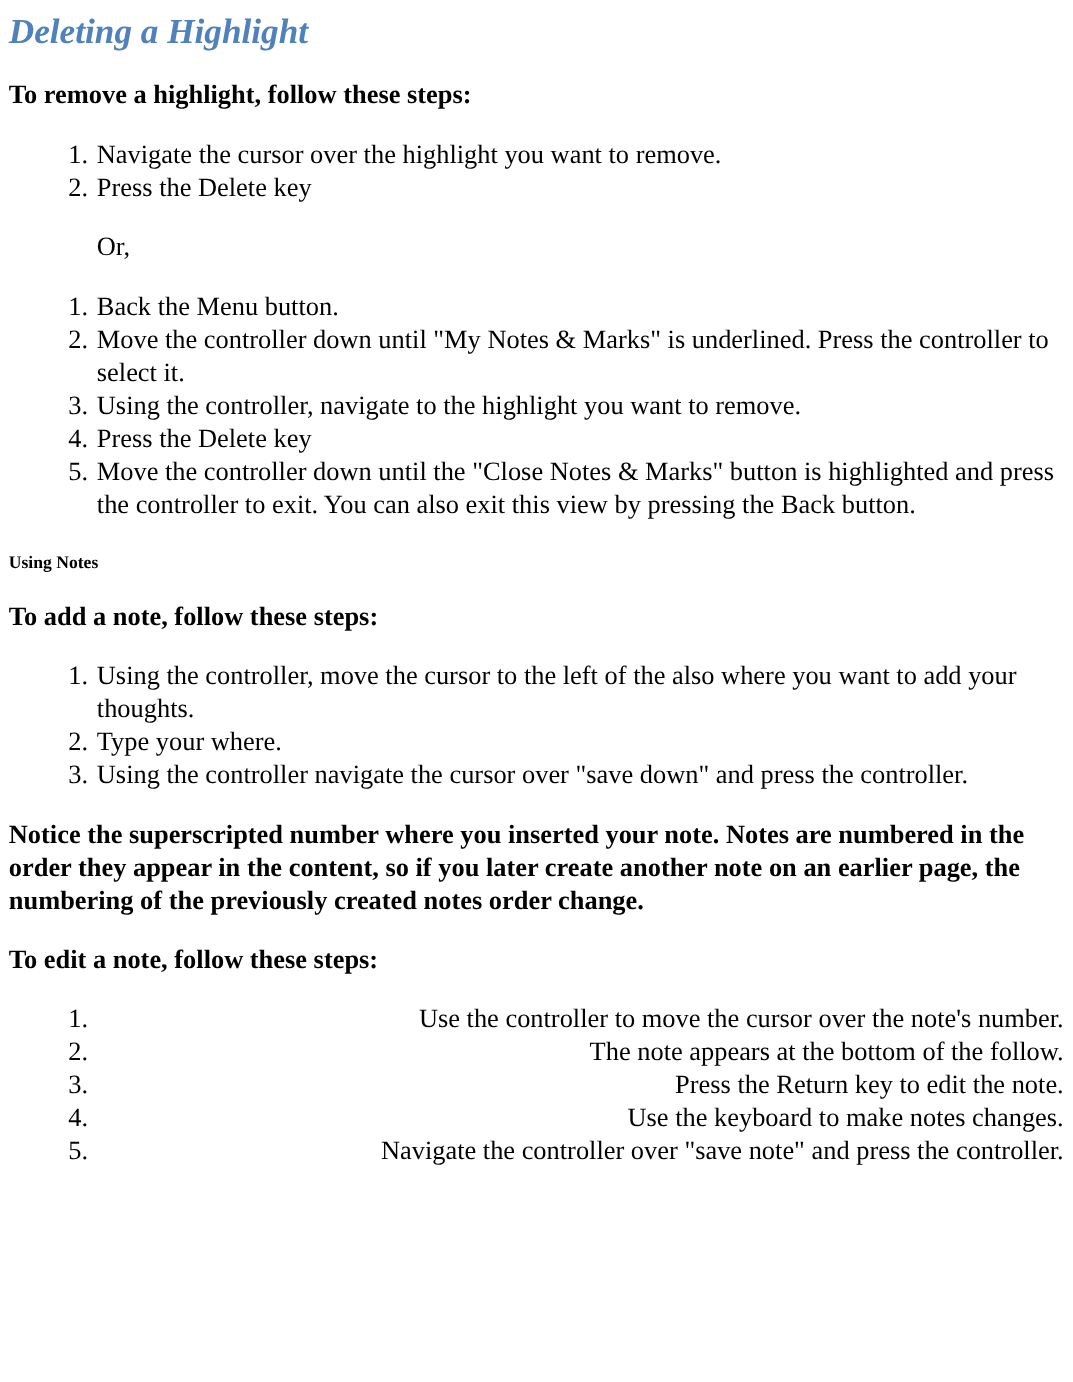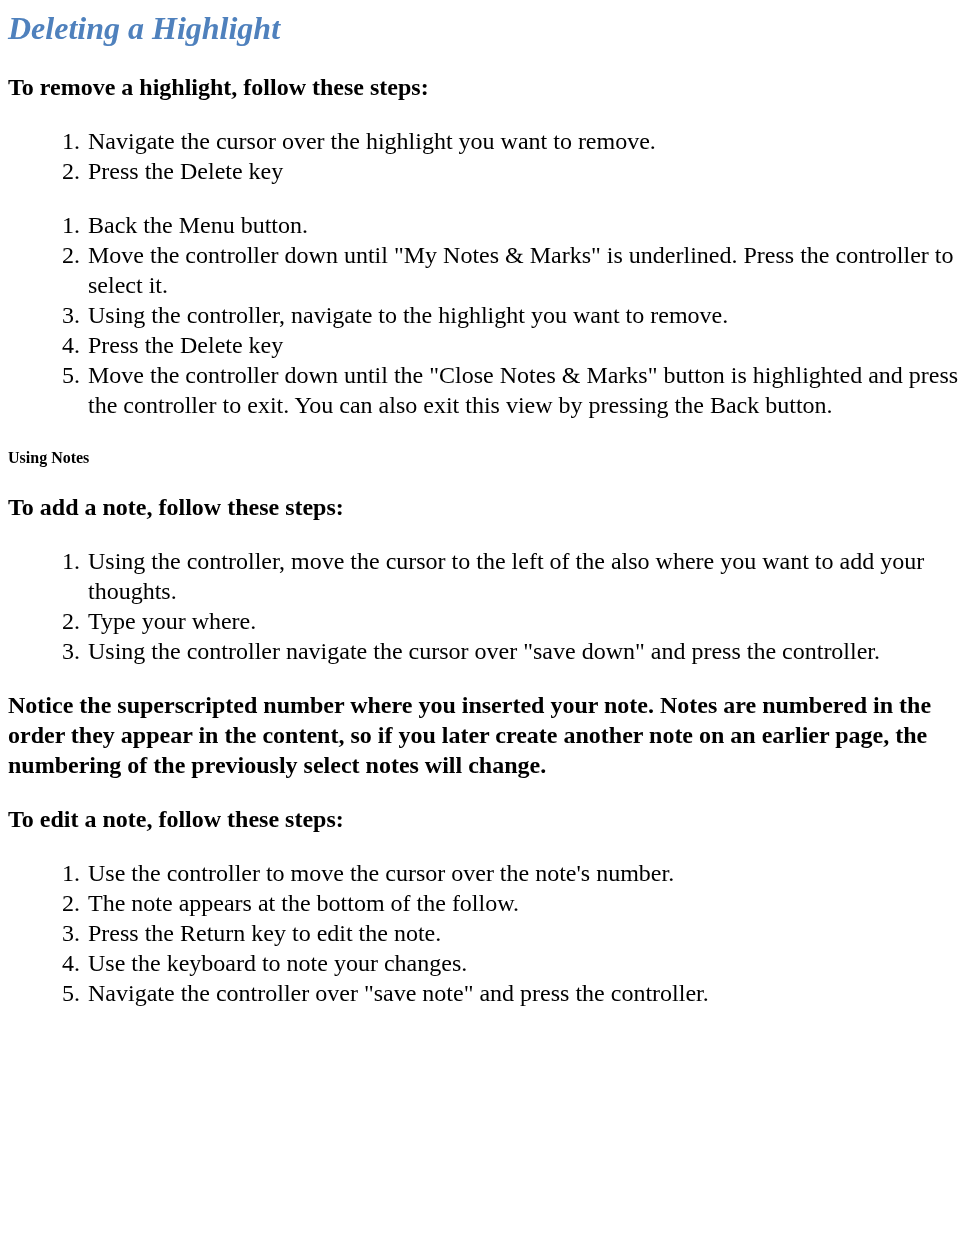--- a/index.html
+++ b/index.html
@@ -34,33 +34,35 @@
     }
     ol li {
       margin: 0;
       padding-left: 2px;
     }
     .or-line {
       margin: 24px 0 24px 0;
     }
     .last-list {
       margin-bottom: 16px;
+      text-align: right;
     }
   </style>
 </head>
 <body>
 
 <div class="section-heading">Deleting a Highlight</div>
 
 <p>To remove a highlight, follow these steps:</p>
 
 <ol>
   <li>Navigate the cursor over the highlight you want to remove.</li>
   <li>
     <span>Press the Delete key</span>
+    <div class="or-line">Or,</div>
   </li>
 </ol>
 
 <ol>
   <li>Back the Menu button.</li>
   <li>Move the controller down until "My Notes &amp; Marks" is underlined. Press the controller to select it.</li>
   <li>Using the controller, navigate to the highlight you want to remove.</li>
   <li>Press the Delete key</li>
   <li>Move the controller down until the "Close Notes &amp; Marks" button is highlighted and press the controller to exit. You can also exit this view by pressing the Back button.</li>
 </ol>
@@ -68,23 +70,23 @@
 <div class="subheading">Using Notes</div>
 
 <p>To add a note, follow these steps:</p>
 
 <ol>
   <li>Using the controller, move the cursor to the left of the also where you want to add your thoughts.</li>
   <li>Type your where.</li>
   <li>Using the controller navigate the cursor over "save down" and press the controller.</li>
 </ol>
 
-<p>Notice the superscripted number where you inserted your note. Notes are numbered in the order they appear in the content, so if you later create another note on an earlier page, the numbering of the previously select notes will change.</p>
+<p>Notice the superscripted number where you inserted your note. Notes are numbered in the order they appear in the content, so if you later create another note on an earlier page, the numbering of the previously created notes order change.</p>
 
 <p>To edit a note, follow these steps:</p>
 
 <ol class="last-list">
   <li>Use the controller to move the cursor over the note's number.</li>
   <li>The note appears at the bottom of the follow.</li>
   <li>Press the Return key to edit the note.</li>
-  <li>Use the keyboard to note your changes.</li>
+  <li>Use the keyboard to make notes changes.</li>
   <li>Navigate the controller over "save note" and press the controller.</li>
 </ol>
 
 </body></html>

